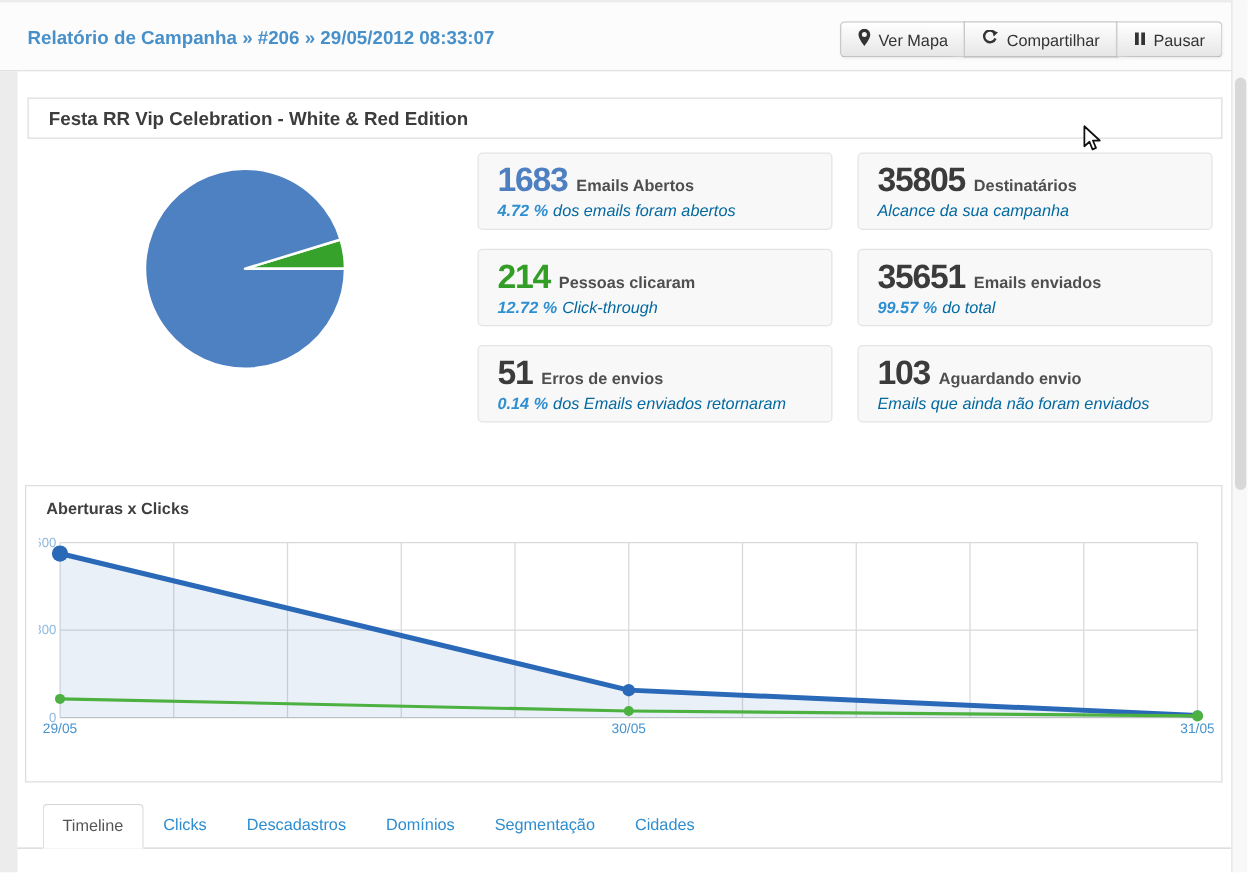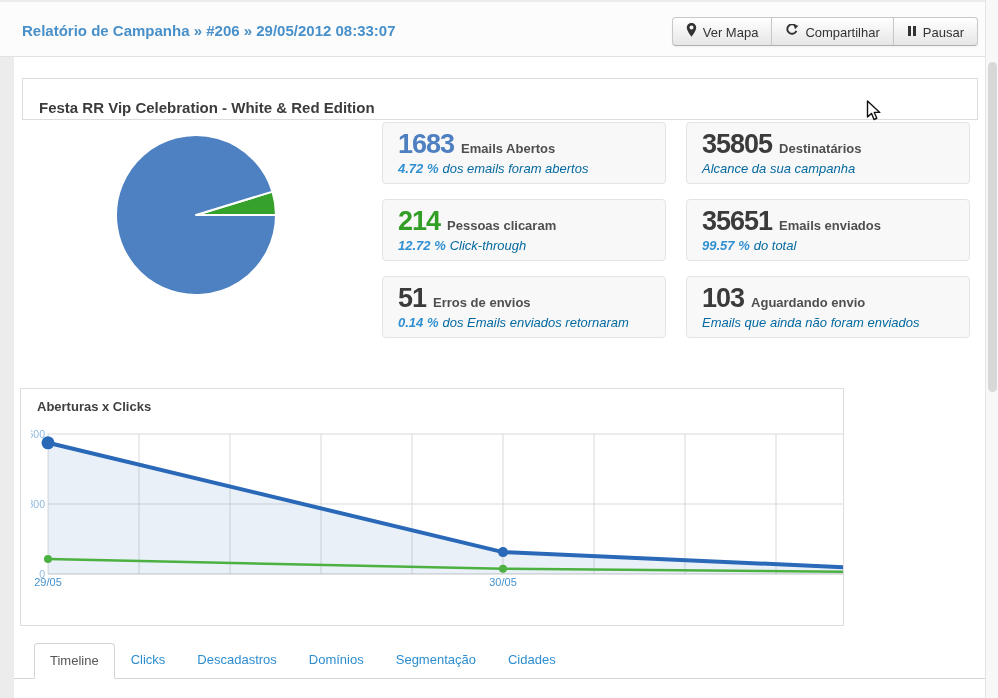--- a/index.html
+++ b/index.html
@@ -25,39 +25,39 @@
 
   
   .left-strip { position:absolute; left:0; top:57px; width:14px; height:641px; background:#ececec; }
   .scrollbar { position:absolute; right:0; top:0; width:13px; height:698px; background:#f8f8f8;
     border-left:1px solid #e4e4e4; }
   .scroll-thumb { position:absolute; left:2px; top:62px; width:9px; height:330px;
     background:#d8d8d8; border-radius:5px; }
 
   
   .title-box { position:absolute; left:22px; top:78px; width:956px; height:33px;
-    background:#fff; border:1px solid #ddd; padding:20px 16px; }
+    background:#fff; border:1px solid #ddd; padding:8px 16px; }
   .title-box h2 { font-size:15px; font-weight:bold; color:#3c3c3c; }
 
   
   .pie-wrap { position:absolute; left:112px; top:131px; width:168px; height:168px; }
 
   
   .cards { position:absolute; left:382px; top:122px; width:588px;
     display:grid; grid-template-columns:1fr 1fr; column-gap:20px; row-gap:15px; }
   .card { height:62px; background:#f8f8f8; border:1px solid #e4e4e4; border-radius:4px;
     padding:6px 15px 0 15px; overflow:hidden; }
   .card .num { font-size:27px; font-weight:bold; letter-spacing:-1px; }
   .card .lbl { font-size:13px; font-weight:bold; color:#4f4f4f; margin-left:7px; }
   .card .line2 { font-size:13px; font-style:italic; margin-top:1px; white-space:nowrap; }
   .card .pct { font-weight:bold; color:#2e8fd1; margin-right:4px; }
   .card .desc { color:#0369a1; }
 
   
-  .chart-panel { position:absolute; left:20px; top:388px; width:824px; height:238px;
+  .chart-panel { position:absolute; left:20px; top:388px; width:958px; height:238px;
     background:#fff; border:1px solid #ddd; overflow:hidden; }
   .chart-panel h3 { font-size:13px; font-weight:bold; color:#3f3f3f; padding:10px 0 0 16px; }
   .chart-svg { position:absolute; left:10px; top:32px; }
 
   
   .tabs { position:absolute; left:14px; top:644px; width:971px; height:35px;
     border-bottom:1px solid #d5d5d5; padding-left:20px; display:flex; align-items:flex-end; }
   .tab { font-size:13px; padding:9px 15px; color:#2d8dcf; cursor:pointer; margin-bottom:0;
     border:1px solid transparent; border-radius:4px 4px 0 0; line-height:16px; }
   .tab.active { background:#fff; color:#555; border-color:#d5d5d5; border-bottom-color:#fff;

